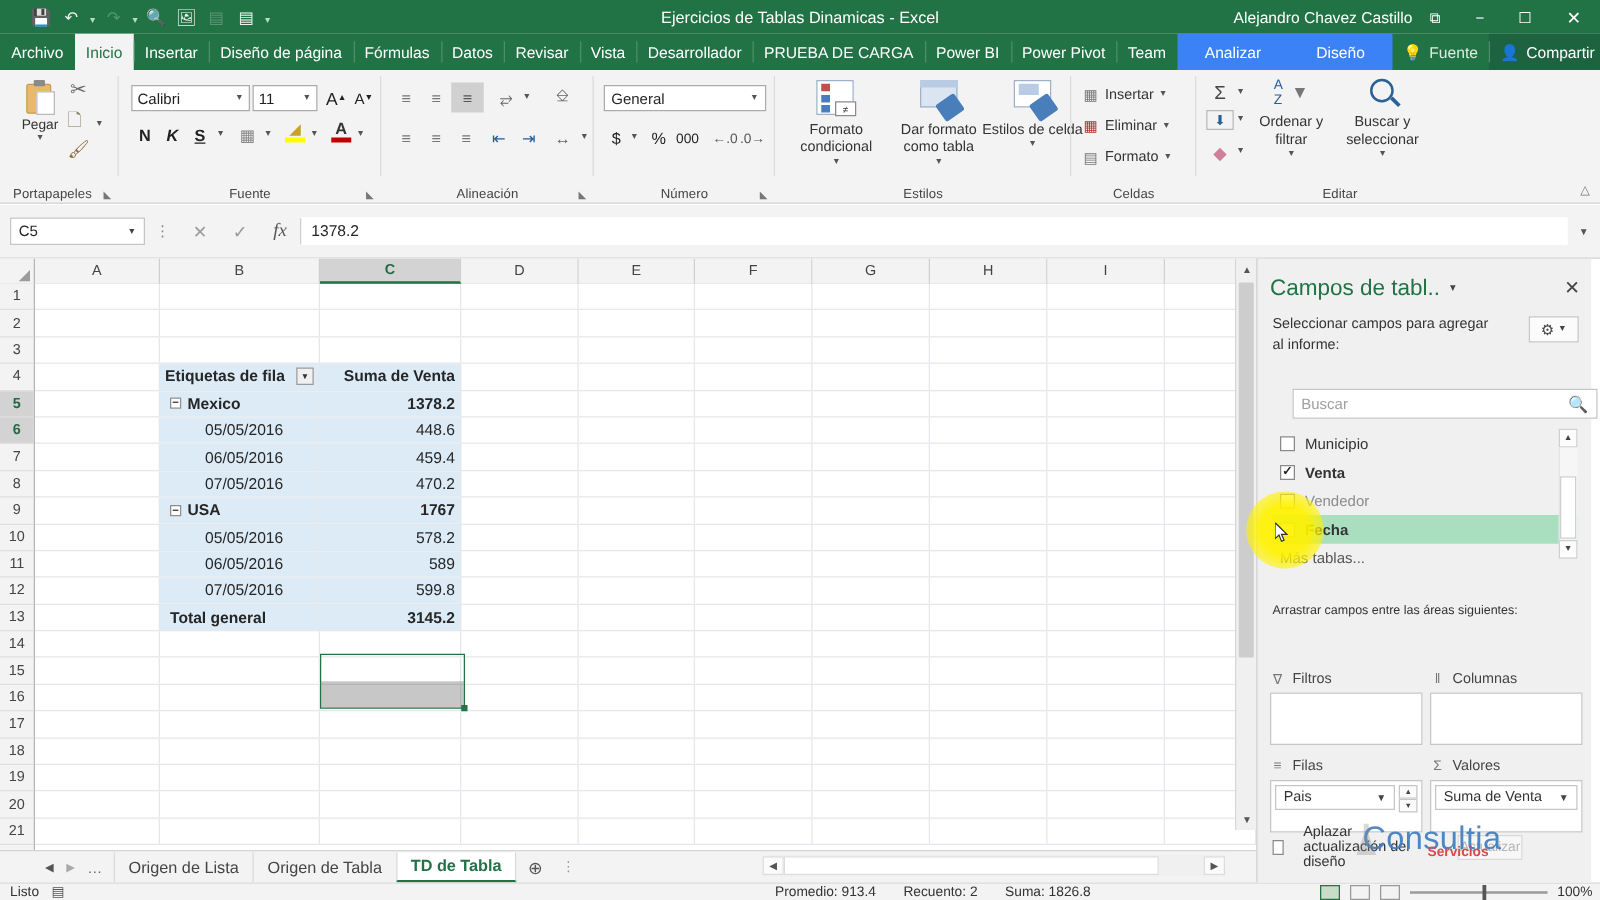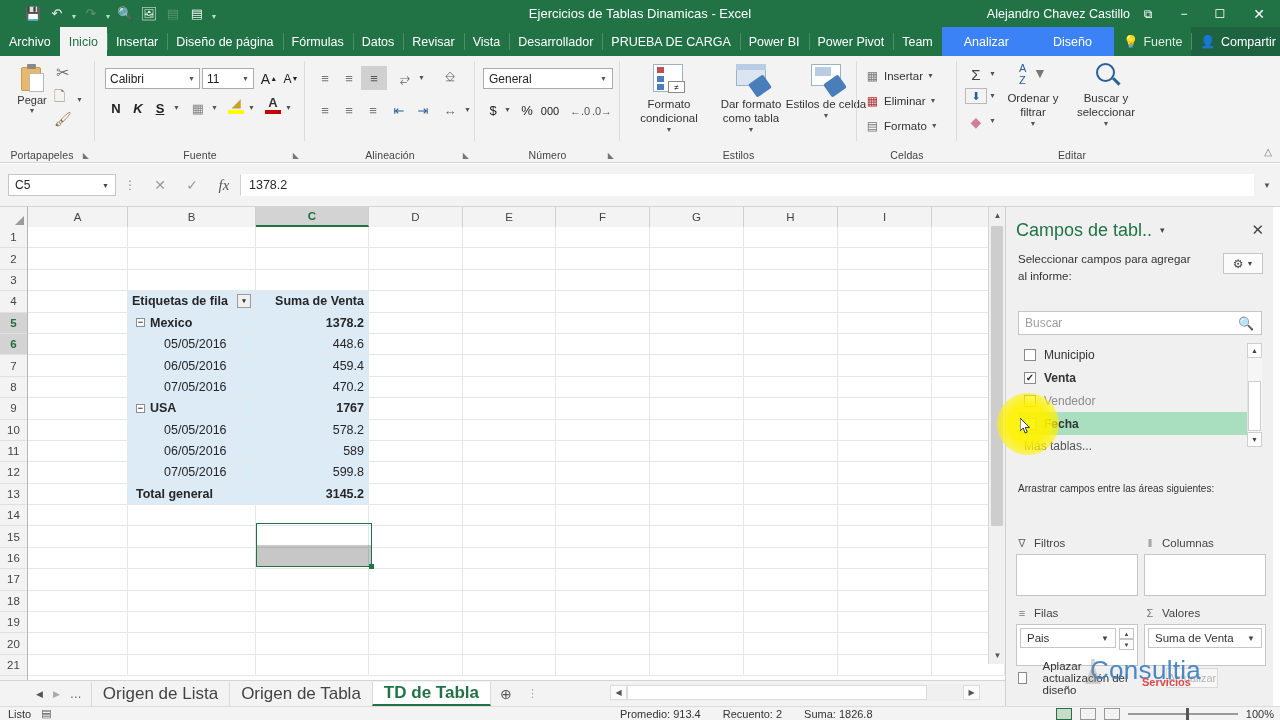--- a/index.html
+++ b/index.html
@@ -171,21 +171,21 @@
   .hsb{ position:absolute; left:610px; top:684px; width:370px; height:17px; background:#f0f0f0; display:flex; align-items:center;}
   .hsb .arr{ width:17px;height:15px; display:flex;align-items:center;justify-content:center; font-size:8px; color:#555; border:1px solid #dcdcdc; background:#fbfbfb;}
   .hsb .track{ flex:1; height:15px; position:relative; }
   .hsb .thumb{ position:absolute; left:0; top:0; width:300px; height:15px; background:#fff; border:1px solid #dcdcdc;}
 
   
   .sheetbar{ position:absolute; left:0; top:680px; width:1005px; height:26px; background:#f3f3f3;
     border-top:1px solid #d4d4d4; display:flex; align-items:center; }
   .navarrows{ display:flex; align-items:center; gap:10px; padding:0 8px 0 36px; color:#555; font-size:9px;}
   .navarrows .dots{ font-size:12px; letter-spacing:1px; color:#666;}
-  .stab{ padding:0 11px; height:24px; display:flex; align-items:center; font-size:17px; color:#444;
+  .stab{ padding:0 11px; height:24px; display:flex; align-items:center; font-size:13px; color:#444;
     border-left:1px solid #d9d9d9; }
   .stab.active{ background:#fff; color:#217346; font-weight:bold; border-bottom:2px solid #217346; border-left:1px solid #d9d9d9; border-right:1px solid #d9d9d9;}
   .addsheet{ width:30px; display:flex; align-items:center; justify-content:center; color:#555; font-size:14px;}
   .tabdots{ color:#9a9a9a; font-size:11px; padding:0 6px; }
 
   
   .statusbar{
     position:absolute; left:0; top:706px; width:1280px; height:14px; background:#f3f3f3;
     border-top:1px solid #dcdcdc; display:flex; align-items:center; font-size:11px; color:#333;
     overflow:hidden;
@@ -204,21 +204,21 @@
     position:absolute; left:1005px; top:207px; width:268px; height:499px;
     background:#f0f0f0; border-left:1px solid #d0d0d0;
   }
   .pane-head{ position:absolute; left:0; top:0; width:268px; height:46px; display:flex; align-items:center; padding:0 10px;}
   .pane-title{ font-size:18px; color:#217346; white-space:nowrap;}
   .pane-caret{ margin-left:8px; font-size:9px; color:#444; }
   .pane-close{ margin-left:auto; font-size:15px; color:#444; }
   .pane-sub{ position:absolute; left:12px; top:44px; width:175px; font-size:11.5px; color:#333; line-height:1.45;}
   .gearbtn{ position:absolute; right:10px; top:46px; width:40px; height:21px; border:1px solid #c6c6c6;
     background:#fbfbfb; display:flex; align-items:center; justify-content:center; gap:3px; font-size:12px; color:#444;}
-  .searchbox{ position:absolute; left:12px; top:104px; width:244px; height:24px; background:#fff;
+  .searchbox{ position:absolute; left:28px; top:104px; width:244px; height:24px; background:#fff;
     border:1px solid #c6c6c6; display:flex; align-items:center; padding:0 6px; font-size:12px; color:#a0a0a0;}
   .searchbox .mg{ margin-left:auto; color:#217346; font-size:13px; }
   .fieldlist{ position:absolute; left:12px; top:136px; width:244px; height:124px; background:#f0f0f0; }
   .fitem{ height:23px; display:flex; align-items:center; font-size:12px; color:#333; padding-left:6px; position:relative;}
   .fitem.sel{ background:#a9dfbf; }
   .fitem.bold{ font-weight:bold; }
   .fitem.dim{ color:#8c8c8c; }
   .cbx{ width:12px;height:12px; border:1px solid #8a8a8a; background:#fff; margin-right:8px;
     display:inline-flex; align-items:center; justify-content:center; font-size:10px; color:#222; line-height:1;}
   .fitem .ddarrow{ margin-left:auto; margin-right:8px; font-size:8px; color:#2d7f52;}

